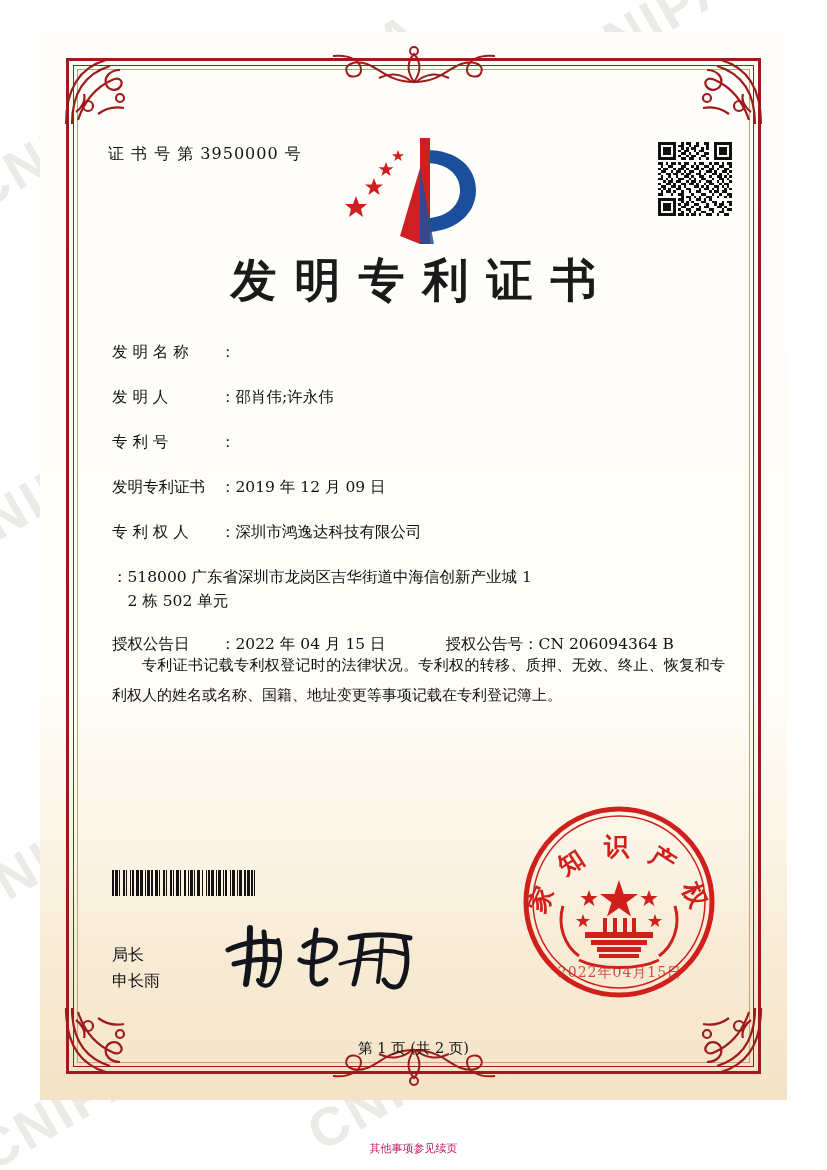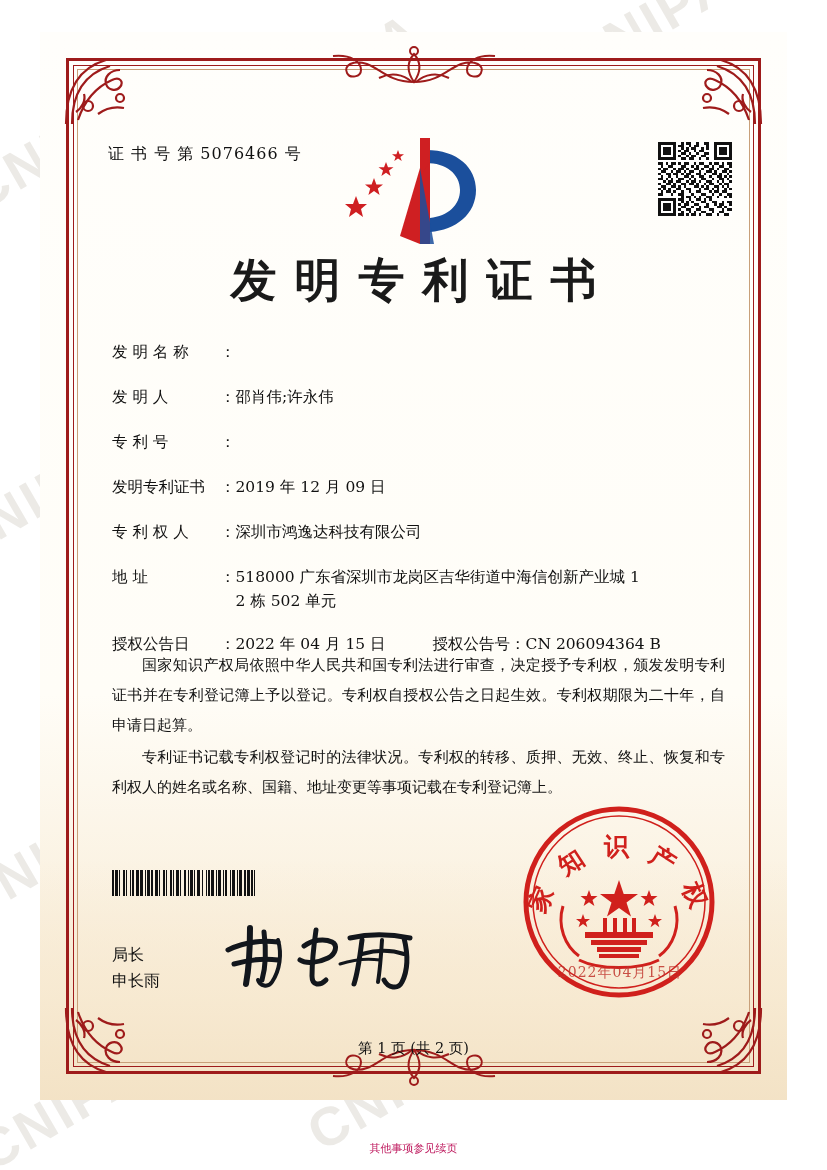--- a/index.html
+++ b/index.html
@@ -116,21 +116,21 @@
   }
   .field-label{
     width:108px;flex:0 0 108px;
     letter-spacing:0px;
     white-space:pre;
   }
   .field-colon{flex:0 0 12px;}
   .field-value{flex:1;}
   .field-row.two-col .field-value{flex:0 0 auto;}
   .second-label{
-    margin-left:47px;
+    margin-left:60px;
     flex:0 0 auto;
   }
   .paras{
     position:absolute;left:72px;right:62px;top:618px;
     font-size:15px;line-height:2.0;color:#111;
     text-align:justify;
     font-family:"DejaVu Serif", serif;
   }
   .paras p{margin:0 0 2px 0;text-indent:30px;}
   
@@ -274,21 +274,21 @@
         <path d="M105 40 C98 30 98 20 105 12 C112 20 112 30 105 40Z"></path>
         <circle cx="105" cy="9" r="4"></circle>
         <path d="M70 36 C82 30 94 32 103 40"></path>
         <path d="M140 36 C128 30 116 32 107 40"></path>
       </g>
     </svg>
   </div>
 
   <div class="content">
 
-    <div class="cert-no">证 书 号 第 5076466 号</div>
+    <div class="cert-no">证 书 号 第 3950000 号</div>
 
     <div class="qr">
       <svg width="74" height="74" viewBox="0 0 29 29" shape-rendering="crispEdges">
         <rect width="29" height="29" fill="#fff"></rect>
         <g fill="#111">
           <path d="M0 0h7v7h-7z"></path>
             <path d="M1 1h5v5h-5z" fill="#fff"></path>
             <path d="M2 2h3v3h-3z"></path>
           <path d="M22 0h7v7h-7z"></path>
             <path d="M23 1h5v5h-5z" fill="#fff"></path>
@@ -548,37 +548,35 @@
         <span class="field-label">发明专利证书</span>
         <span class="field-colon">：</span>
         <span class="field-value">2019 年 12 月 09 日</span>
       </div>
       <div class="field-row">
         <span class="field-label">专 利 权 人</span>
         <span class="field-colon">：</span>
         <span class="field-value">深圳市鸿逸达科技有限公司</span>
       </div>
       <div class="field-row" style="margin-bottom:19px;">
-        <span class="field-label">地 址</span>
         <span class="field-colon">：</span>
         <span class="field-value" style="white-space:pre-line;">518000 广东省深圳市龙岗区吉华街道中海信创新产业城 1
 2 栋 502 单元</span>
       </div>
       <div class="field-row two-col">
         <span class="field-label">授权公告日</span>
         <span class="field-colon">：</span>
         <span class="field-value">2022 年 04 月 15 日</span>
         <span class="second-label">授权公告号</span>
         <span class="field-colon">：</span>
         <span class="field-value">CN 206094364 B</span>
       </div>
     </div>
 
     <div class="paras">
-      <p>国家知识产权局依照中华人民共和国专利法进行审查，决定授予专利权，颁发发明专利证书并在专利登记簿上予以登记。专利权自授权公告之日起生效。专利权期限为二十年，自申请日起算。</p>
       <p>专利证书记载专利权登记时的法律状况。专利权的转移、质押、无效、终止、恢复和专利权人的姓名或名称、国籍、地址变更等事项记载在专利登记簿上。</p>
     </div>
 
     <div class="barcode" id="barcode">
         <i style="width:2px;"></i>
         <i style="width:1px;background:transparent;"></i>
         <i style="width:3px;"></i>
         <i style="width:1px;background:transparent;"></i>
         <i style="width:1px;"></i>
         <i style="width:3px;background:transparent;"></i>

